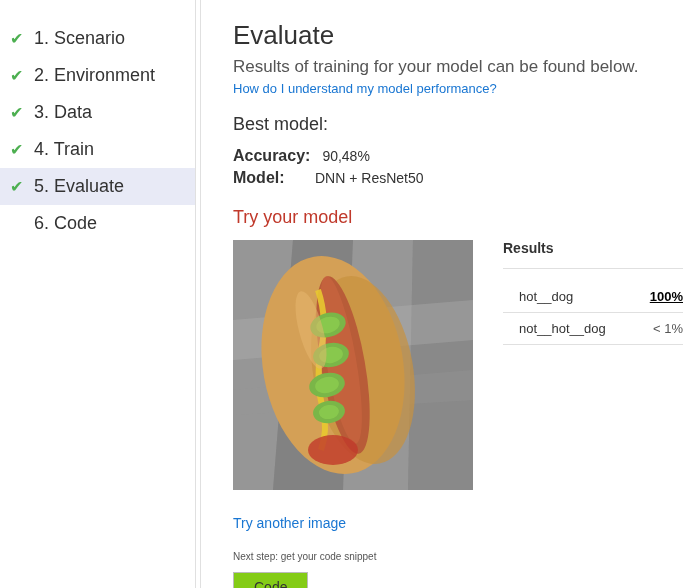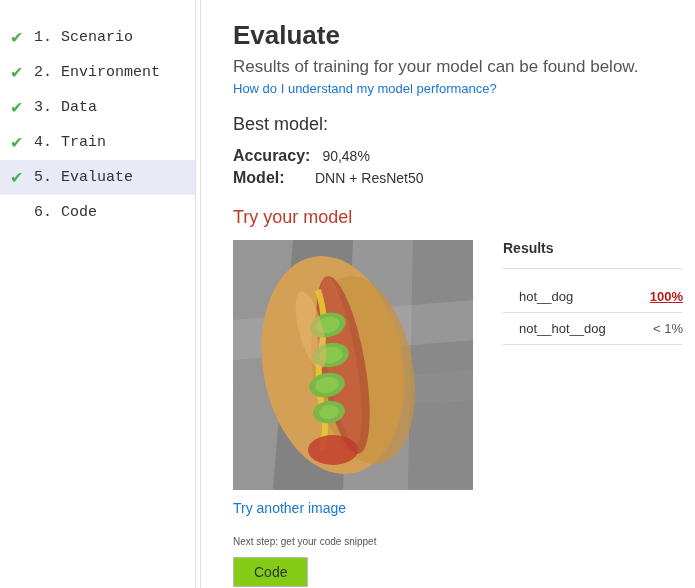--- a/index.html
+++ b/index.html
@@ -36,34 +36,33 @@
     .sidebar-item .check-icon {
       color: #4caf50;
       font-size: 16px;
       margin-right: 8px;
       min-width: 16px;
     }
     .sidebar-item.no-check .check-icon {
       visibility: hidden;
     }
     .sidebar-item-label {
-      font-size: 15px;
-      font-family: Liberation Mono, monospace;
+      font-size: 18px;
     }
 
     
     .main {
       flex: 1;
       padding: 20px 28px;
       overflow-y: auto;
     }
 
     .page-title {
       font-size: 26px;
-      font-weight: 700;
+      font-weight: 400;
       color: #333;
       margin-bottom: 6px;
     }
     .subtitle {
       font-size: 17px;
       color: #555;
       margin-bottom: 4px;
     }
     .help-link {
       font-size: 13px;
@@ -111,20 +110,21 @@
     .try-model-content {
       display: flex;
       gap: 30px;
       align-items: flex-start;
     }
 
     .image-column {
       display: flex;
       flex-direction: column;
       align-items: flex-start;
+      gap: 15px;
     }
 
     
     .hotdog-svg-container {
       width: 240px;
       height: 250px;
       margin-bottom: 10px;
       position: relative;
       overflow: hidden;
     }
@@ -148,21 +148,21 @@
     }
     .result-row {
       display: flex;
       justify-content: space-between;
       align-items: center;
       padding: 8px 0;
       border-bottom: 1px solid #e0e0e0;
       font-size: 13px;
     }
     .result-label { color: #333; padding-left: 16px; }
-    .result-value-high { color: #b91c1c; font-weight: 600; text-decoration: underline; }
+    .result-value-high { color: #000000; font-weight: 600; text-decoration: underline; }
     .result-value-low { color: #555; }
 
     .next-step {
       font-size: 10px;
       color: #555;
       margin-bottom: 10px;
     }
     .code-button {
       padding: 6px 20px;
       background: #84cc16;

